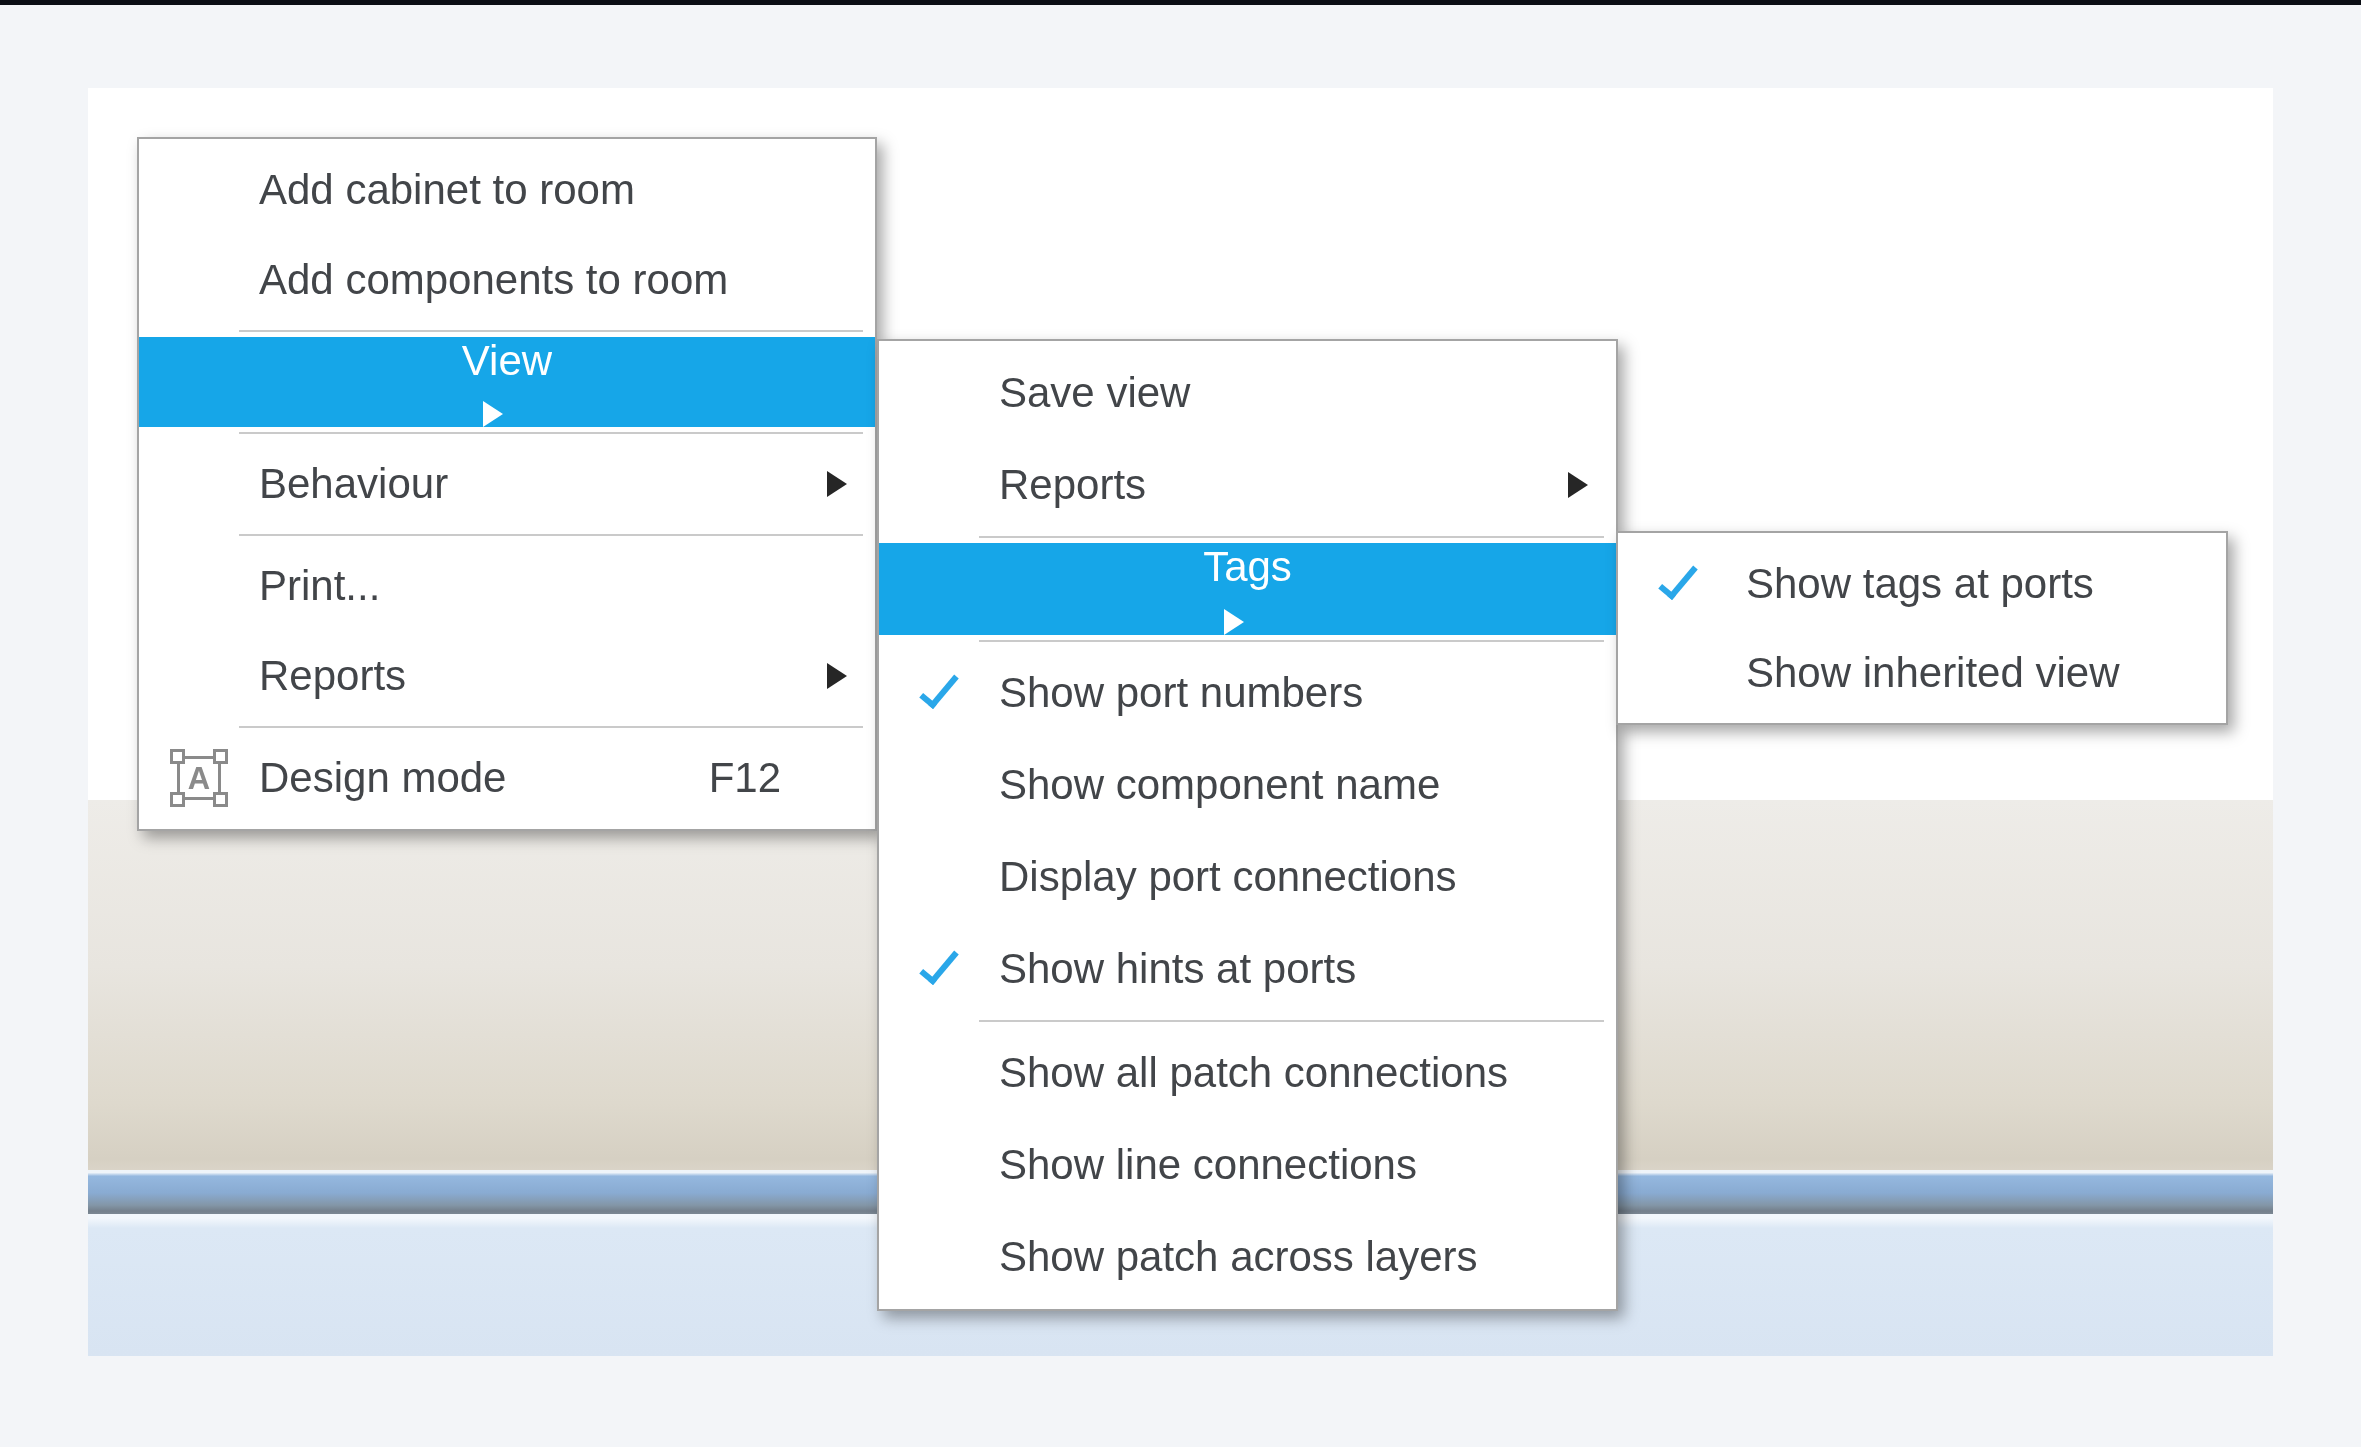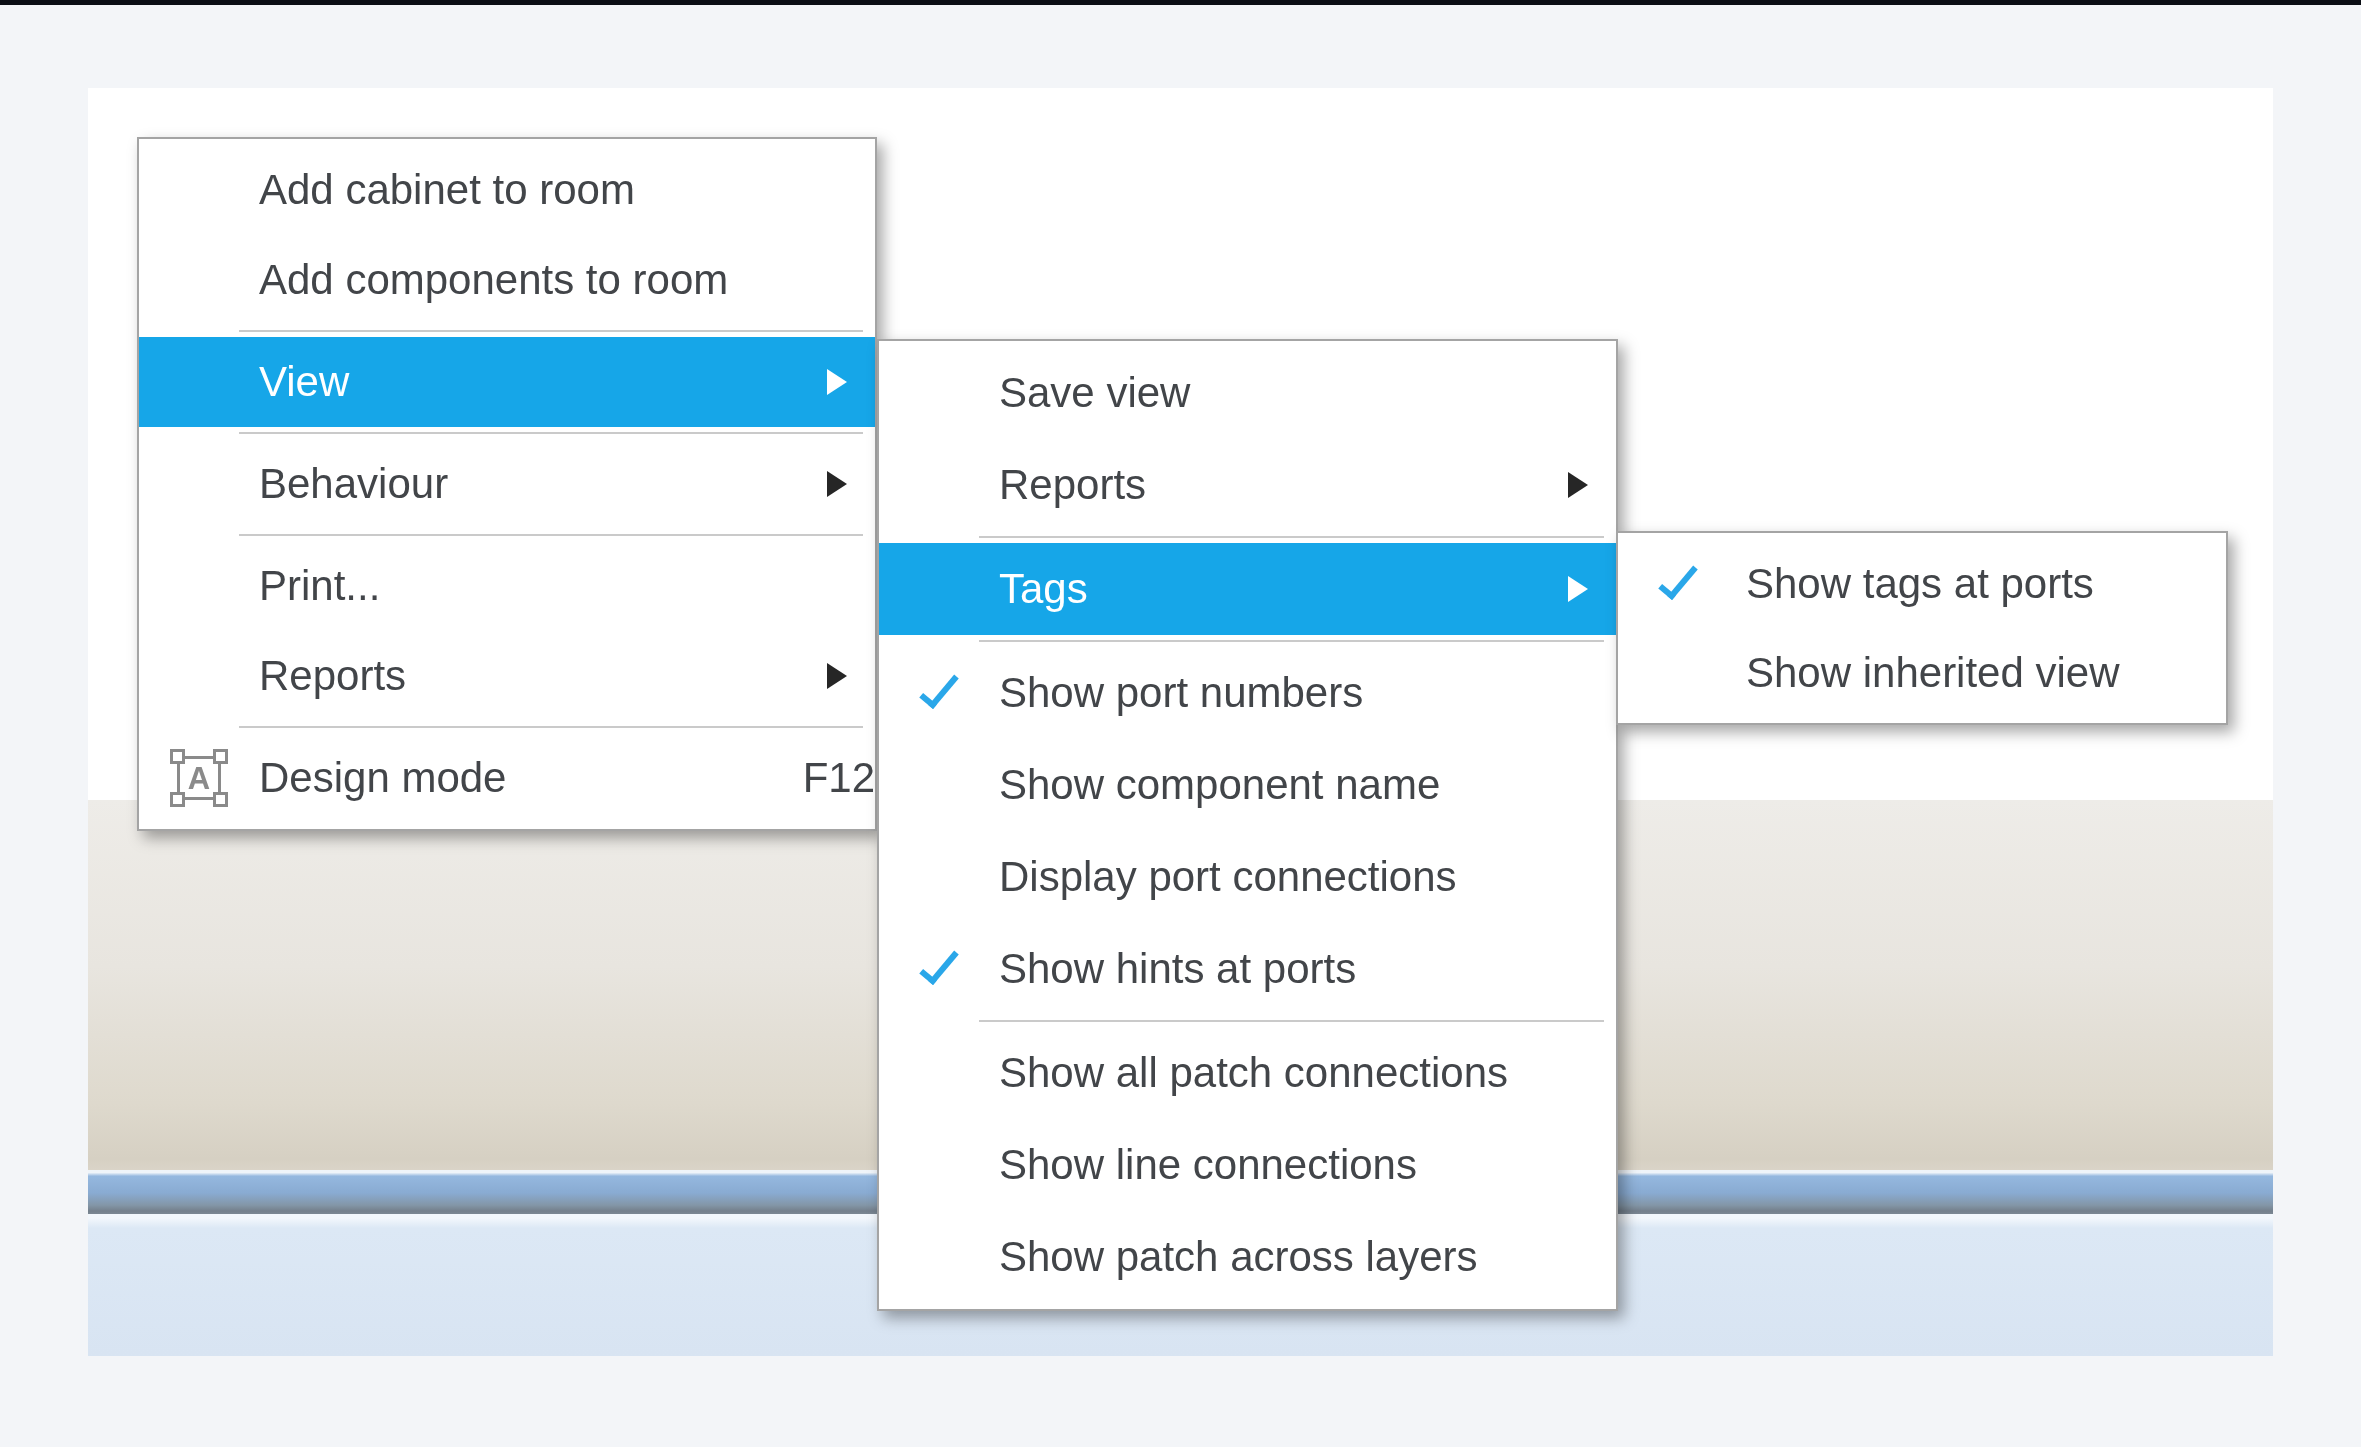--- a/index.html
+++ b/index.html
@@ -43,25 +43,25 @@
   .menu-2 { left:877px; top:339px;  width:741px; z-index:2; }
   .menu-3 { left:1616px; top:531px; width:612px; z-index:3; }
 
   .mi {
     display:flex; align-items:center; position:relative;
     height:90px; font-size:42px; color:var(--text);
     white-space:nowrap; cursor:default;
   }
   .menu-2 .mi { height:92px; }
   .menu-3 .mi { height:89px;gap:8px; }
-  .mi.hl { background:var(--highlight); color:var(--highlight-text); }
+  .mi.hl { background:var(--highlight); color:var(--highlight-text);flex-direction:column; }
 
   .gutter { width:120px; flex:none; display:flex; align-items:center; justify-content:center; }
   .mi .label { flex:1; overflow:hidden; }
-  .shortcut { flex:none; }
+  .shortcut { margin-right:94px; flex:none; }
 
   .arr {
     flex:none; width:0; height:0; margin-right:28px;
     border-left:20px solid var(--arrow);
     border-top:13px solid transparent;
     border-bottom:13px solid transparent;
   }
   .mi.hl .arr { border-left-color:var(--highlight-text); }
 
   .sep { height:2px; background:var(--separator); margin:5px 12px 5px 100px; }

